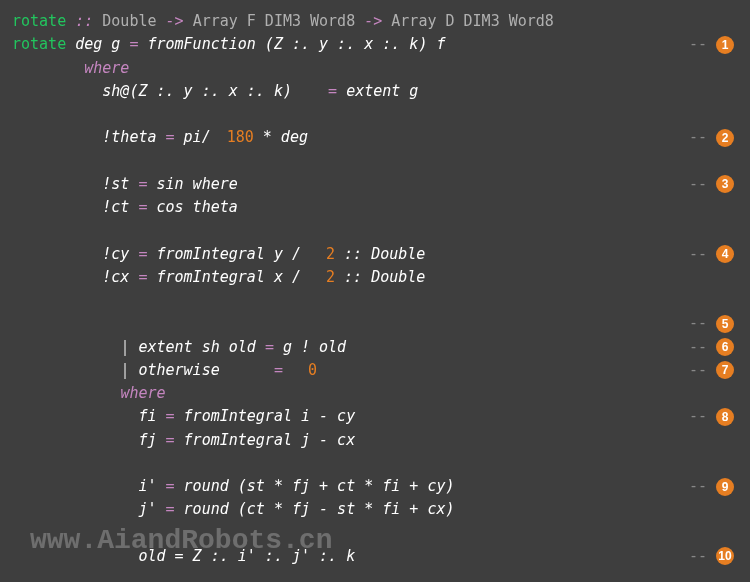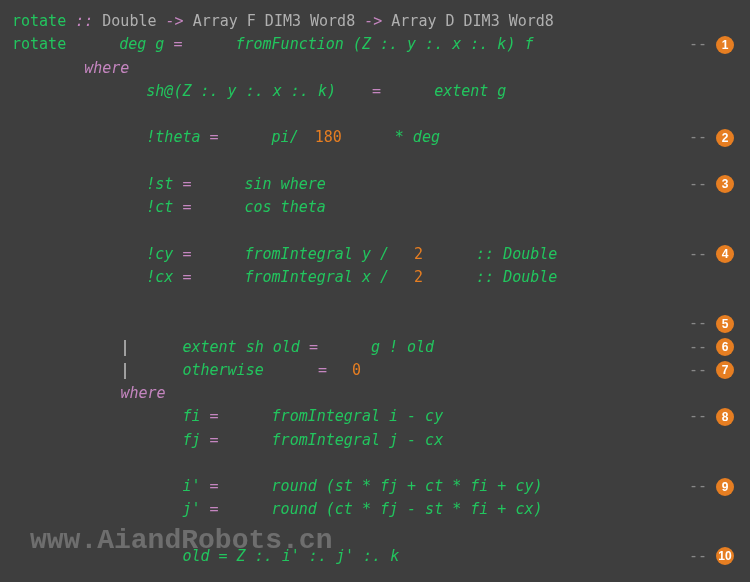--- a/index.html
+++ b/index.html
@@ -15,21 +15,21 @@
     box-sizing: border-box;
     overflow: hidden;
   }
   .line {
     white-space: pre;
     position: relative;
   }
   .kw { color: #c586c0; font-style: italic; }      
   .fn { color: #22c55e; }                            
   .type { color: #b0b0b0; margin-top: 29px; }
-  .ident { color: #22c55e; font-style: italic; margin-left: 44px; }
+  .ident { color: #ffffff; font-style: italic; }
   .op { color: #d0d0d0; }
   .num { color: #e67e22; margin-left: 16px; }
   .eq { color: #c586c0; }
   .badge {
     display: inline-block;
     width: 18px;
     height: 18px;
     border-radius: 50%;
     background: #e67e22;
     color: #fff;

